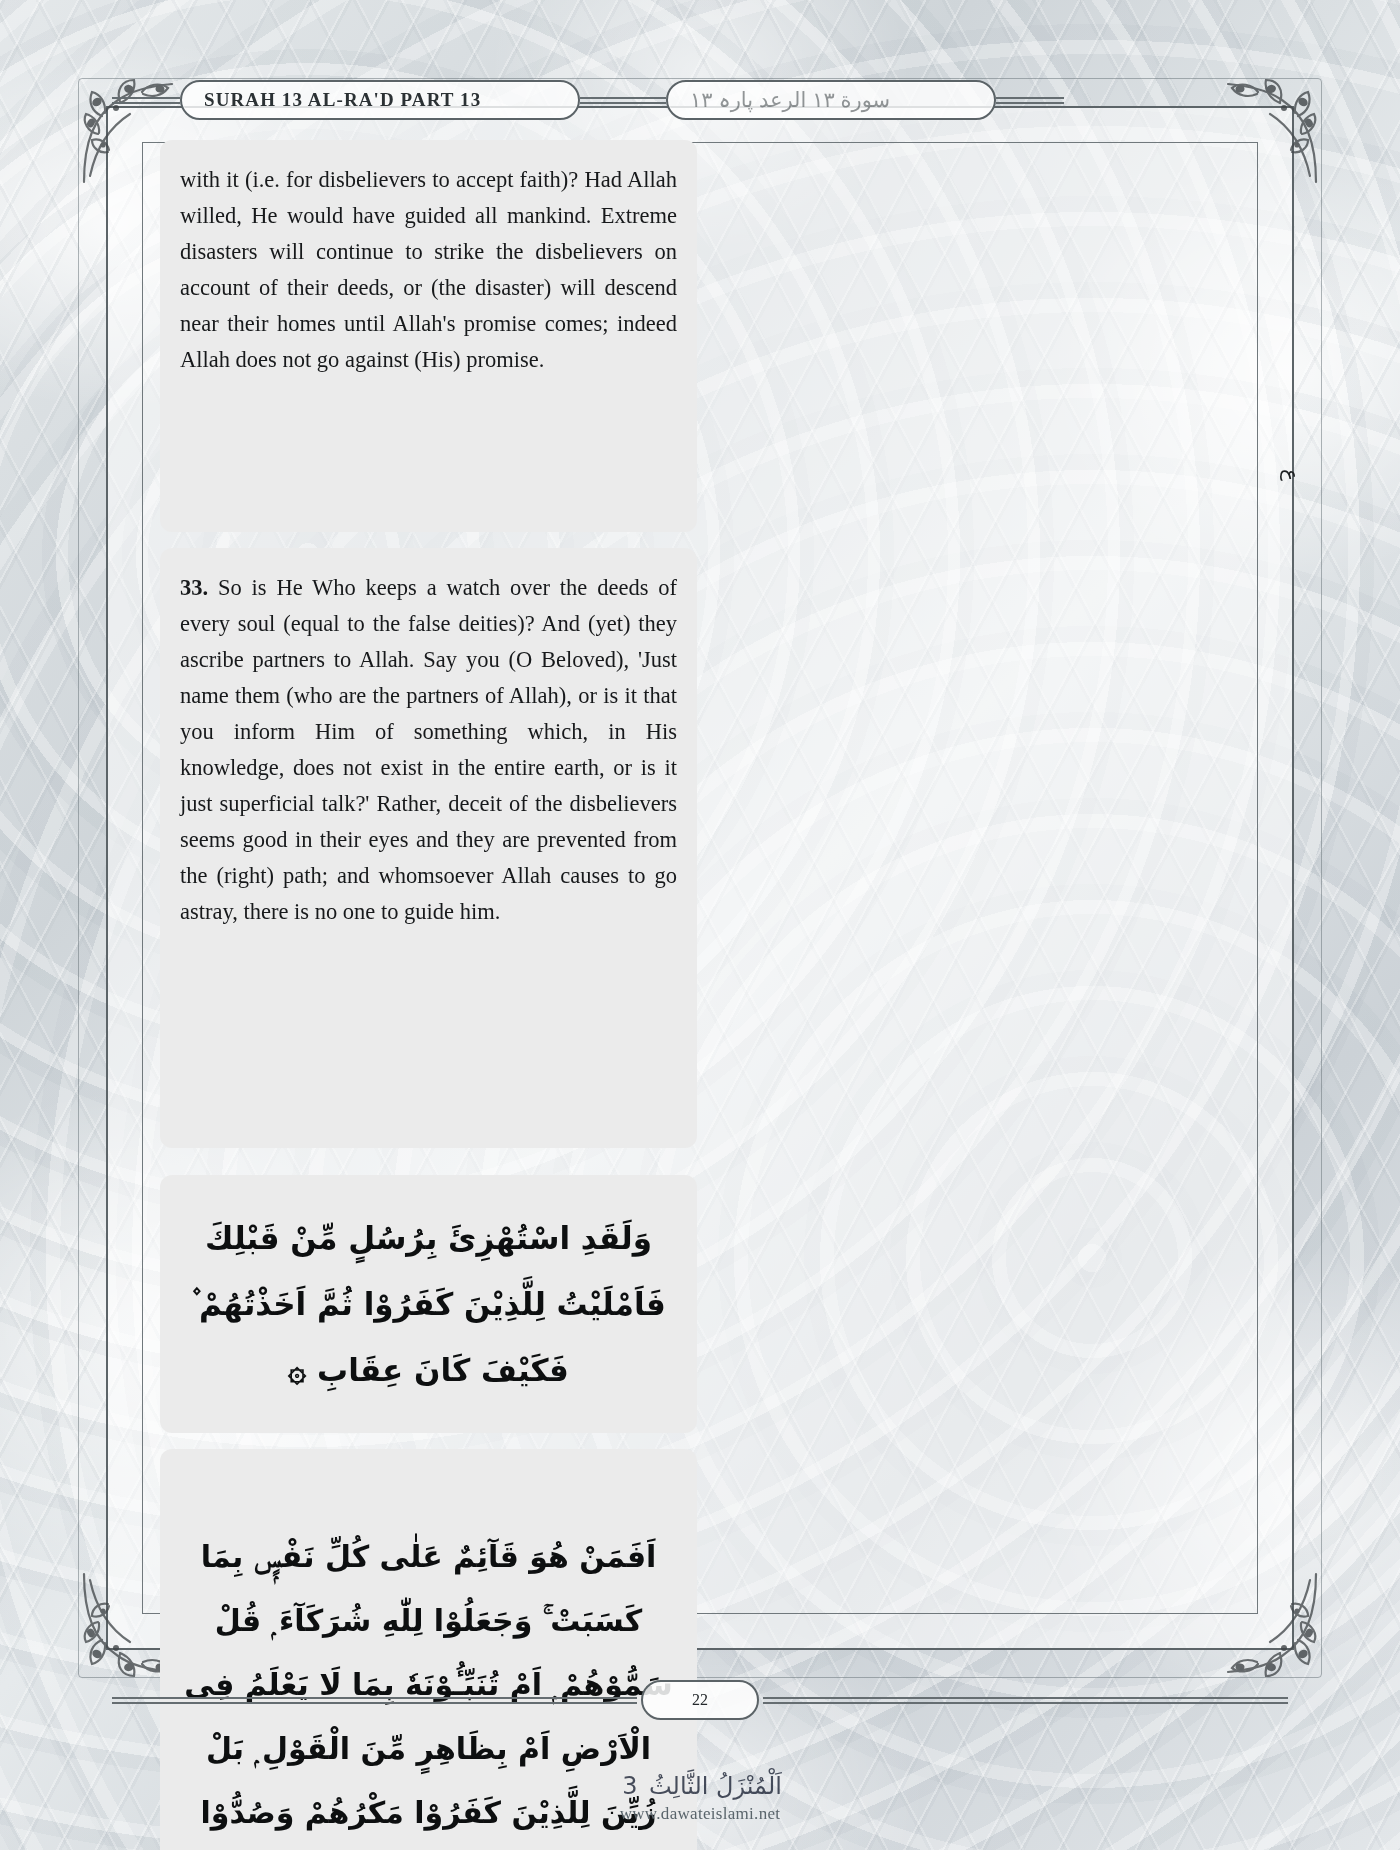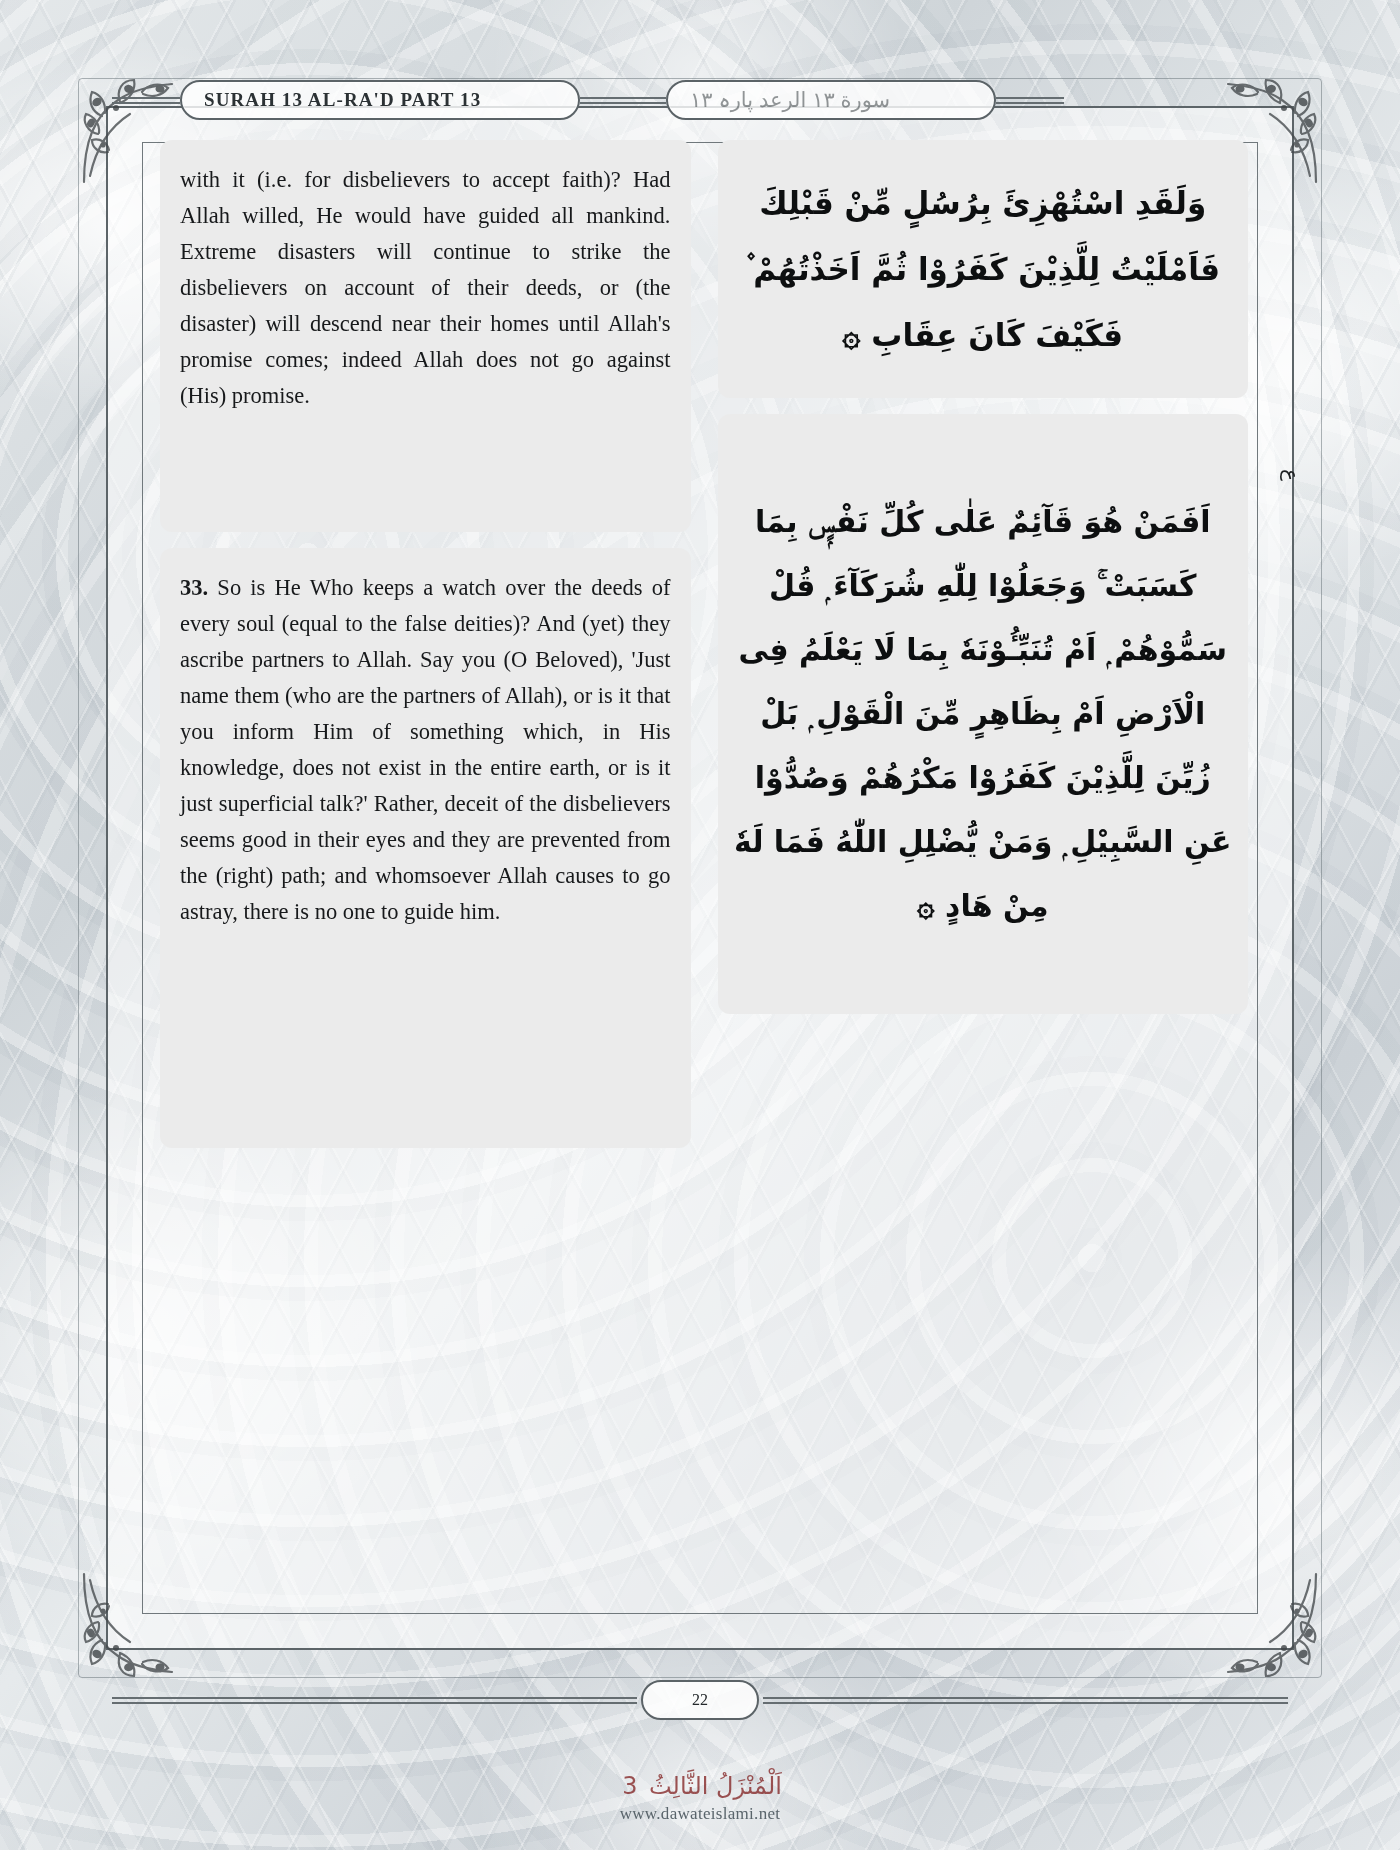--- a/index.html
+++ b/index.html
@@ -126,20 +126,21 @@
     opacity: 0.55;
   }
 
   
   .columns {
     position: absolute;
     left: 160px; top: 140px;
     width: 1088px; height: 1290px;
     display: flex;
     gap: 27px;
+    flex-direction: column;
   }
   .col { width: 537px; display: flex; flex-direction: column; gap: 16px; }
 
   .verse-card {
     background: #ebebeb;
     border-radius: 12px;
     padding: 22px 20px 18px 20px;
   }
   .verse-card.eng { }
   .verse-card.arab {
@@ -220,21 +221,21 @@
   }
 
   .footer-marks {
     position: absolute;
     left: 0; right: 0; bottom: 26px;
     text-align: center;
   }
   .juz-arab {
     font-family: "DejaVu Sans", sans-serif;
     font-size: 24px;
-    color: #7f1d1d;
+    color: #0f172a;
     direction: rtl;
     opacity: 0.75;
     margin-bottom: 4px;
   }
   .juz-num {
     display: inline-block;
     padding: 0 4px;
   }
   .site {
     font-family: Liberation Serif, serif;

